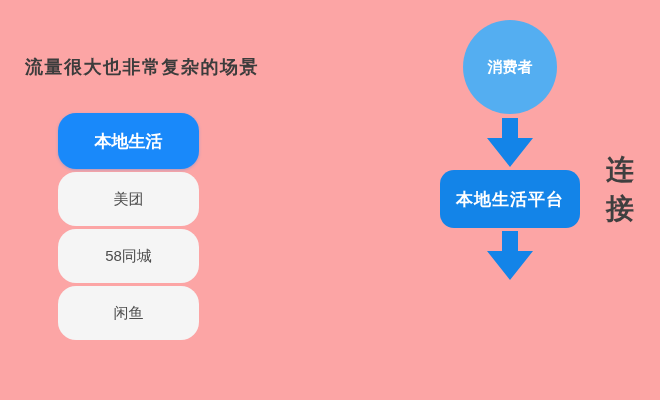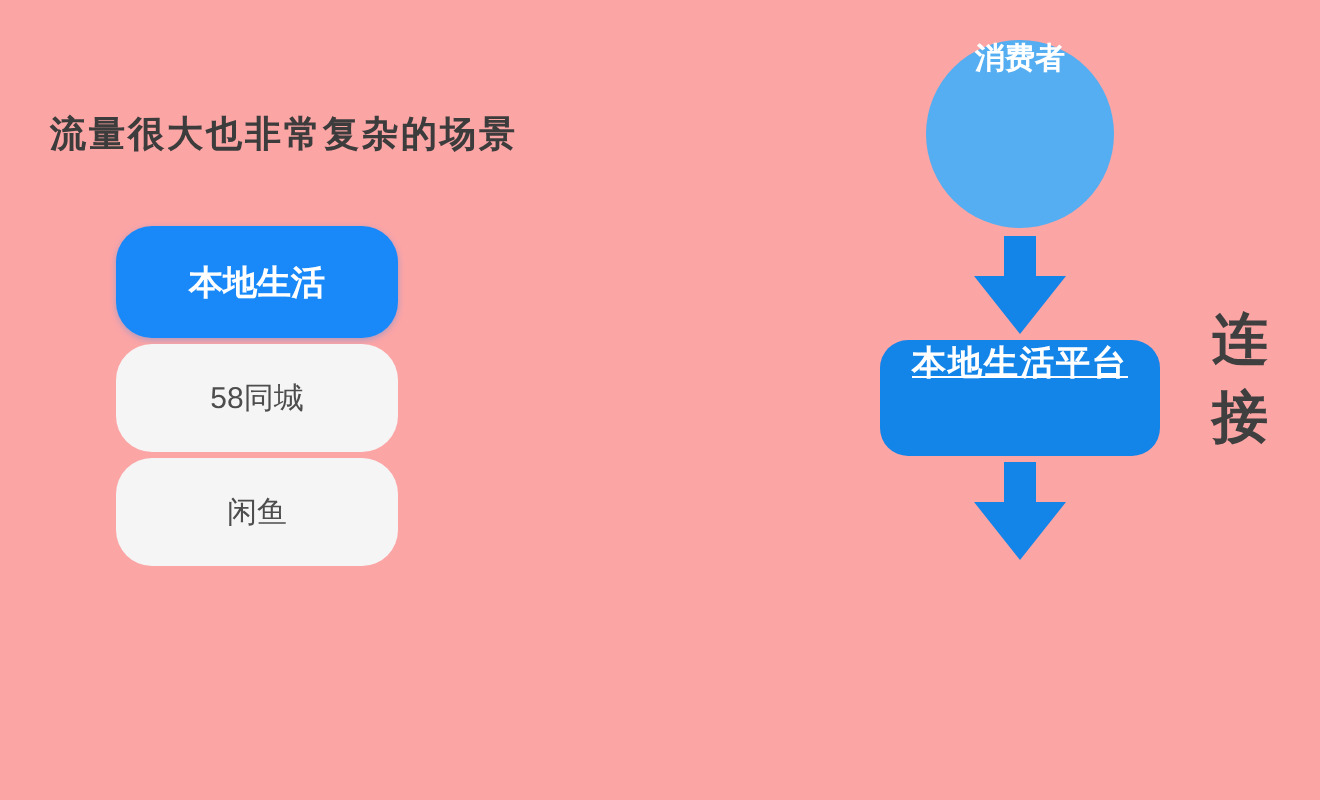--- a/index.html
+++ b/index.html
@@ -50,20 +50,21 @@
     font-size: 17px;
     height: 56px;
     box-shadow: 0 1px 3px rgba(25,137,250,0.35);
   }
 
   
   .node-circle {
     position: absolute;
     border-radius: 50%;
     display: flex;
+    align-items: center;
     justify-content: center;
     color: #ffffff;
     font-size: 15px;
     font-weight: bold;
   }
   .consumer-circle {
     left: 463px; top: 20px;
     width: 94px; height: 94px;
     background: #54aef1;
   }
@@ -72,26 +73,26 @@
     width: 94px; height: 95px;
     background: #f7861b;
   }
   .platform-box {
     position: absolute;
     left: 440px; top: 170px;
     width: 140px; height: 58px;
     background: #1384e8;
     border-radius: 14px;
     display: flex;
+    align-items: center;
     justify-content: center;
     color: #ffffff;
     font-size: 17px;
     font-weight: bold;
     letter-spacing: 1px;
-    text-decoration: underline;
   }
   .flow-arrow {
     position: absolute;
     left: 487px;
     width: 46px; height: 49px;
   }
   .flow-arrow.arrow-1 { top: 118px; }
   .flow-arrow.arrow-2 { top: 231px; }
   .flow-arrow svg { display: block; }
 
@@ -109,20 +110,21 @@
 </style>
 </head>
 <body>
 
 <div class="canvas">
 
   <div class="title">流量很大也非常复杂的场景</div>
 
   <div class="platform-list">
     <div class="platform-item selected">本地生活</div>
+    <div class="platform-item">美团</div>
     <div class="platform-item">58同城</div>
     <div class="platform-item">闲鱼</div>
   </div>
 
   <div class="node-circle consumer-circle">
     <span>消费者</span>
   </div>
 
   <div class="flow-arrow arrow-1">
     <svg width="46" height="49" viewBox="0 0 46 49" xmlns="http://www.w3.org/2000/svg">

